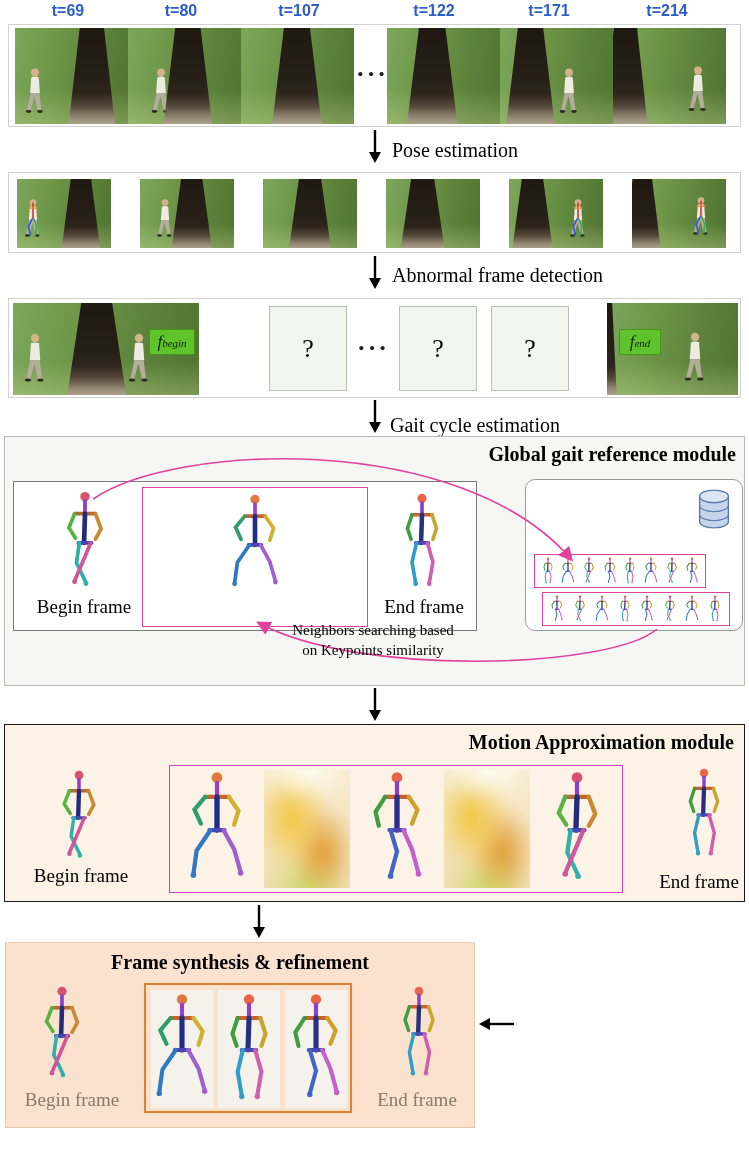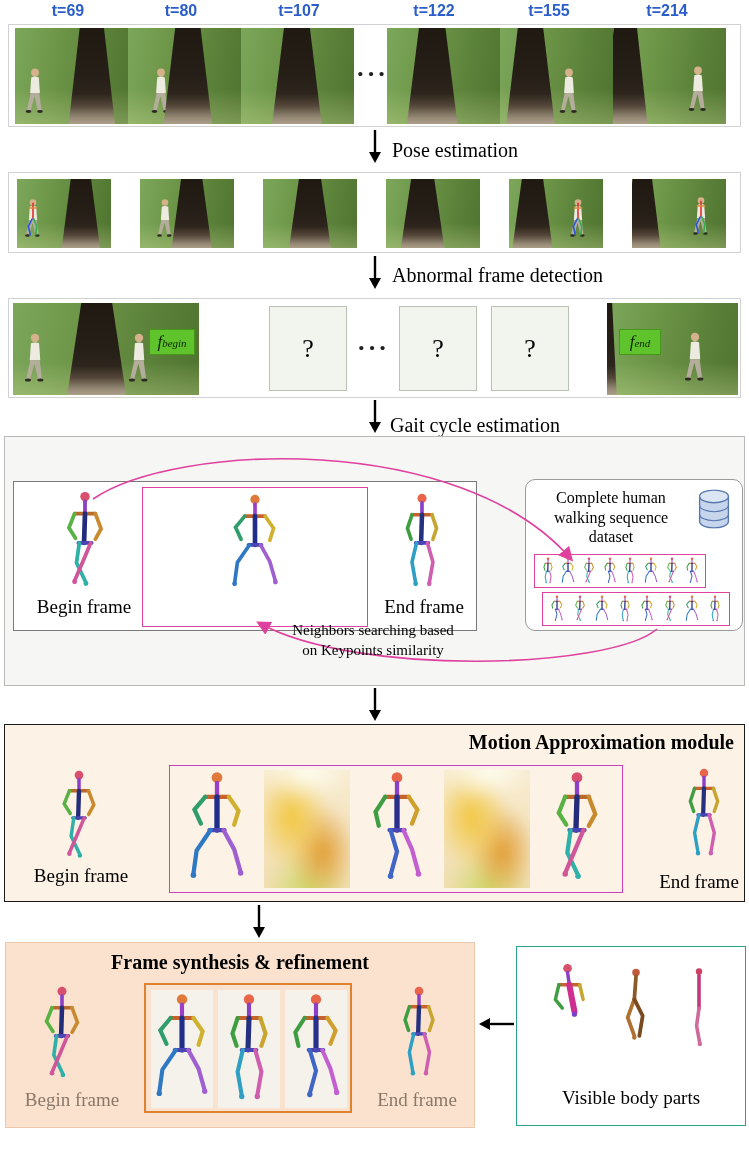--- a/index.html
+++ b/index.html
@@ -184,21 +184,21 @@
     </symbol>
   </defs>
 </svg>
 
 <div class="page">
 
   <span class="ts" style="left:68px">t=69</span>
   <span class="ts" style="left:181px">t=80</span>
   <span class="ts" style="left:299px">t=107</span>
   <span class="ts" style="left:434px">t=122</span>
-  <span class="ts" style="left:549px">t=155</span>
+  <span class="ts" style="left:549px">t=171</span>
   <span class="ts" style="left:667px">t=214</span>
 
   <div class="strip" style="left:8px;top:24px;width:733px;height:103px">
     <div class="photo" style="left:6px;top:3px;width:113px;height:96px">
       <div class="grass-glow"></div>
       <svg class="abs" style="left:7px;top:38px;width:26px;height:52px" viewBox="0 0 24 46">
           <use href="#walker"></use>
         </svg>
       <div class="tree" style="left:46%;width:44%"></div>
     </div>
@@ -329,39 +329,39 @@
       </div>
     </div>
   </div>
 
   <svg class="abs" style="left:367px;top:400px;width:16px;height:34px" viewBox="0 0 16 34">
       <use href="#arrowV"></use>
     </svg>
   <div class="flow-label" style="left:390px;top:414px">Gait cycle estimation</div>
 
   <div class="gmodule" style="left:4px;top:436px;width:741px;height:250px">
+    <div class="module-title" style="right:8px;top:6px">Global gait reference module</div>
 
     <div class="panel" style="left:8px;top:44px;width:464px;height:150px">
       <svg class="abs" style="left:42px;top:8px;width:58px;height:104px" viewBox="0 0 60 110">
           <use href="#skelC"></use>
         </svg>
       <div class="frame-label" style="left:0;top:114px;width:140px">Begin frame</div>
       <div class="anchor-box" style="left:128px;top:5px;width:226px;height:140px">
         <svg class="abs" style="left:80px;top:5px;width:64px;height:102px" viewBox="0 0 60 110">
             <use href="#skelB"></use>
           </svg>
       </div>
       <svg class="abs" style="left:380px;top:10px;width:56px;height:100px" viewBox="0 0 60 110">
           <use href="#skelA"></use>
         </svg>
       <div class="frame-label" style="left:356px;top:114px;width:108px">End frame</div>
     </div>
 
     <div class="dataset" style="left:520px;top:42px;width:218px;height:152px">
-      <div class="dataset-label">Complete human walking sequence dataset</div>
       <svg class="abs" style="right:10px;top:8px;width:36px;height:42px" viewBox="0 0 40 44">
           <use href="#dbicon"></use>
         </svg>
       <div class="mini-row" style="left:8px;top:74px;width:172px;height:34px">
         <svg width="16" height="28" viewBox="0 0 60 110">
             <use href="#skelA"></use>
           </svg>
         <svg width="16" height="28" viewBox="0 0 60 110">
             <use href="#skelB"></use>
           </svg>
@@ -492,27 +492,15 @@
         <use href="#skelA"></use>
       </svg>
     <div class="frame-label muted" style="left:356px;top:146px;width:110px">End frame</div>
   </div>
 
   <svg class="abs" style="left:478px;top:1016px;width:36px;height:16px" viewBox="0 0 36 16">
     <line x1="12" y1="8" x2="36" y2="8" stroke="#000" stroke-width="2.4"></line>
     <polygon points="12,2 12,14 1,8" fill="#000"></polygon>
   </svg>
 
-  <div class="vmodule" style="left:516px;top:946px;width:230px;height:180px">
-    <svg class="abs" style="left:28px;top:12px;width:52px;height:100px" viewBox="0 0 60 110">
-        <use href="#skelP1"></use>
-      </svg>
-    <svg class="abs" style="left:94px;top:14px;width:50px;height:98px" viewBox="0 0 60 110">
-        <use href="#skelP2"></use>
-      </svg>
-    <svg class="abs" style="left:158px;top:12px;width:48px;height:100px" viewBox="0 0 60 110">
-        <use href="#skelP3"></use>
-      </svg>
-    <div class="frame-label" style="left:0;top:140px;width:100%">Visible body parts</div>
-  </div>
 
 
 </div>
 
 </body></html>

